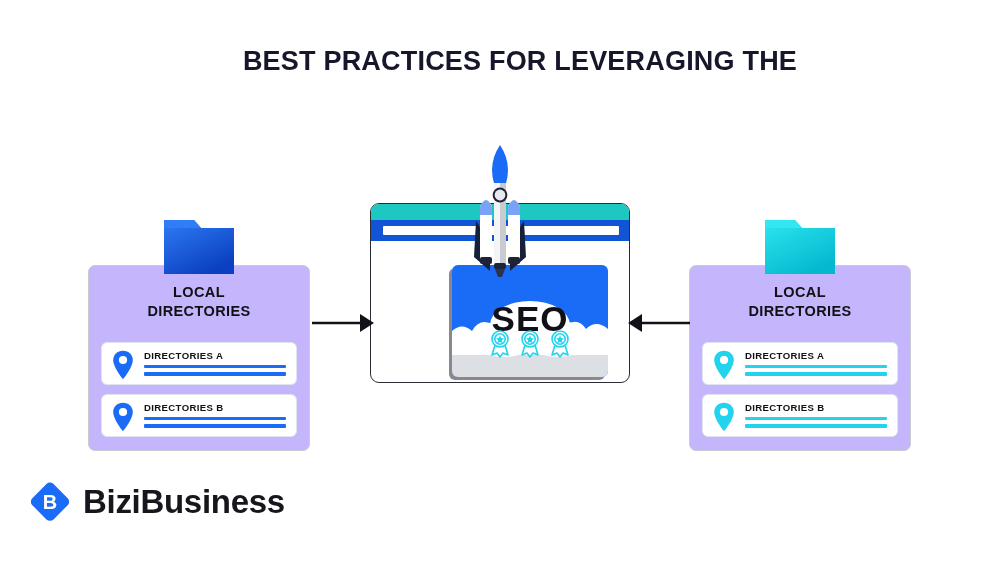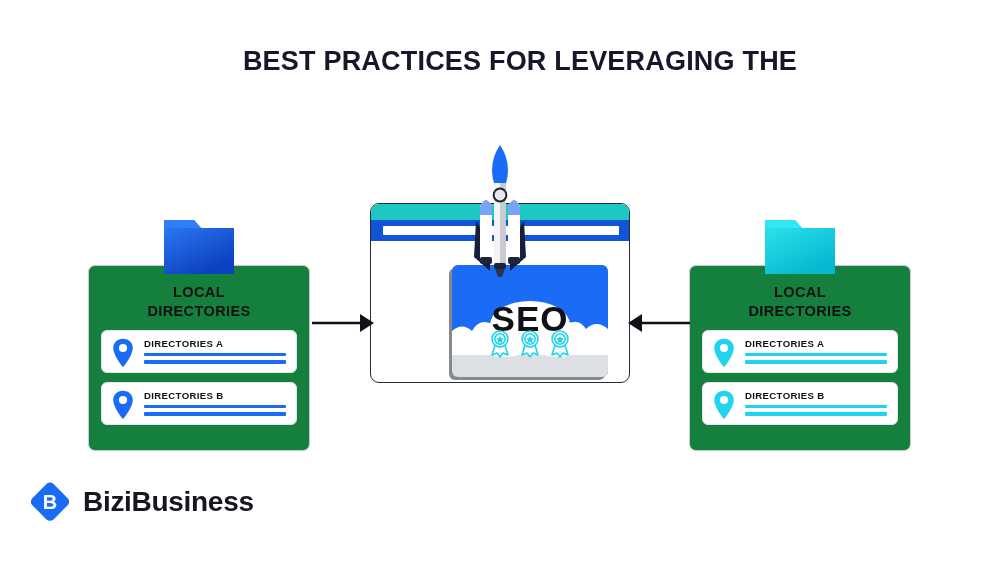--- a/index.html
+++ b/index.html
@@ -22,21 +22,21 @@
     letter-spacing:0.2px;
     line-height:1.42;
   }
   .title .ln{display:block;padding-left:40px;}
 
   
   .card{
     position:absolute;
     width:222px;
     height:186px;
-    background:#15803d;
+    background:#c4b5fd;
     border:1.4px solid #c9ccd2;
     border-radius:7px;
     box-sizing:border-box;
   }
   .card-left{ left:88px; top:265px; }
   .card-right{ left:689px; top:265px; }
 
   .card-title{
     text-align:center;
     color:#111114;
@@ -53,21 +53,21 @@
     position:absolute;
     width:74px;height:62px;
     top:-52px;
     left:50%;
     margin-left:-37px;
     z-index:0;
   }
   .folder svg{display:block;width:100%;height:100%;}
 
   
-  .rows{ margin-top:8px; padding:0 12px; }
+  .rows{ margin-top:20px; padding:0 12px; }
   .row{
     position:relative;
     height:43px;
     border:1px solid #dfe4ee;
     border-radius:6px;
     box-sizing:border-box;
     margin-bottom:9px;
     background:#fff;
     padding-left:42px;
   }
@@ -154,21 +154,21 @@
   .logo{
     position:absolute;
     left:28px; top:480px;
     display:flex;
     align-items:center;
   }
   .logo-mark{ width:44px;height:44px; }
   .logo-mark svg{display:block;width:100%;height:100%;}
   .logo-text{
     margin-left:11px;
-    font-size:28px;
+    font-size:33px;
     font-weight:bold;
     color:#16161c;
     letter-spacing:-0.3px;
   }
 </style>
 </head>
 <body>
 
 <div class="title">
   <span class="ln">BEST PRACTICES FOR LEVERAGING THE</span>

